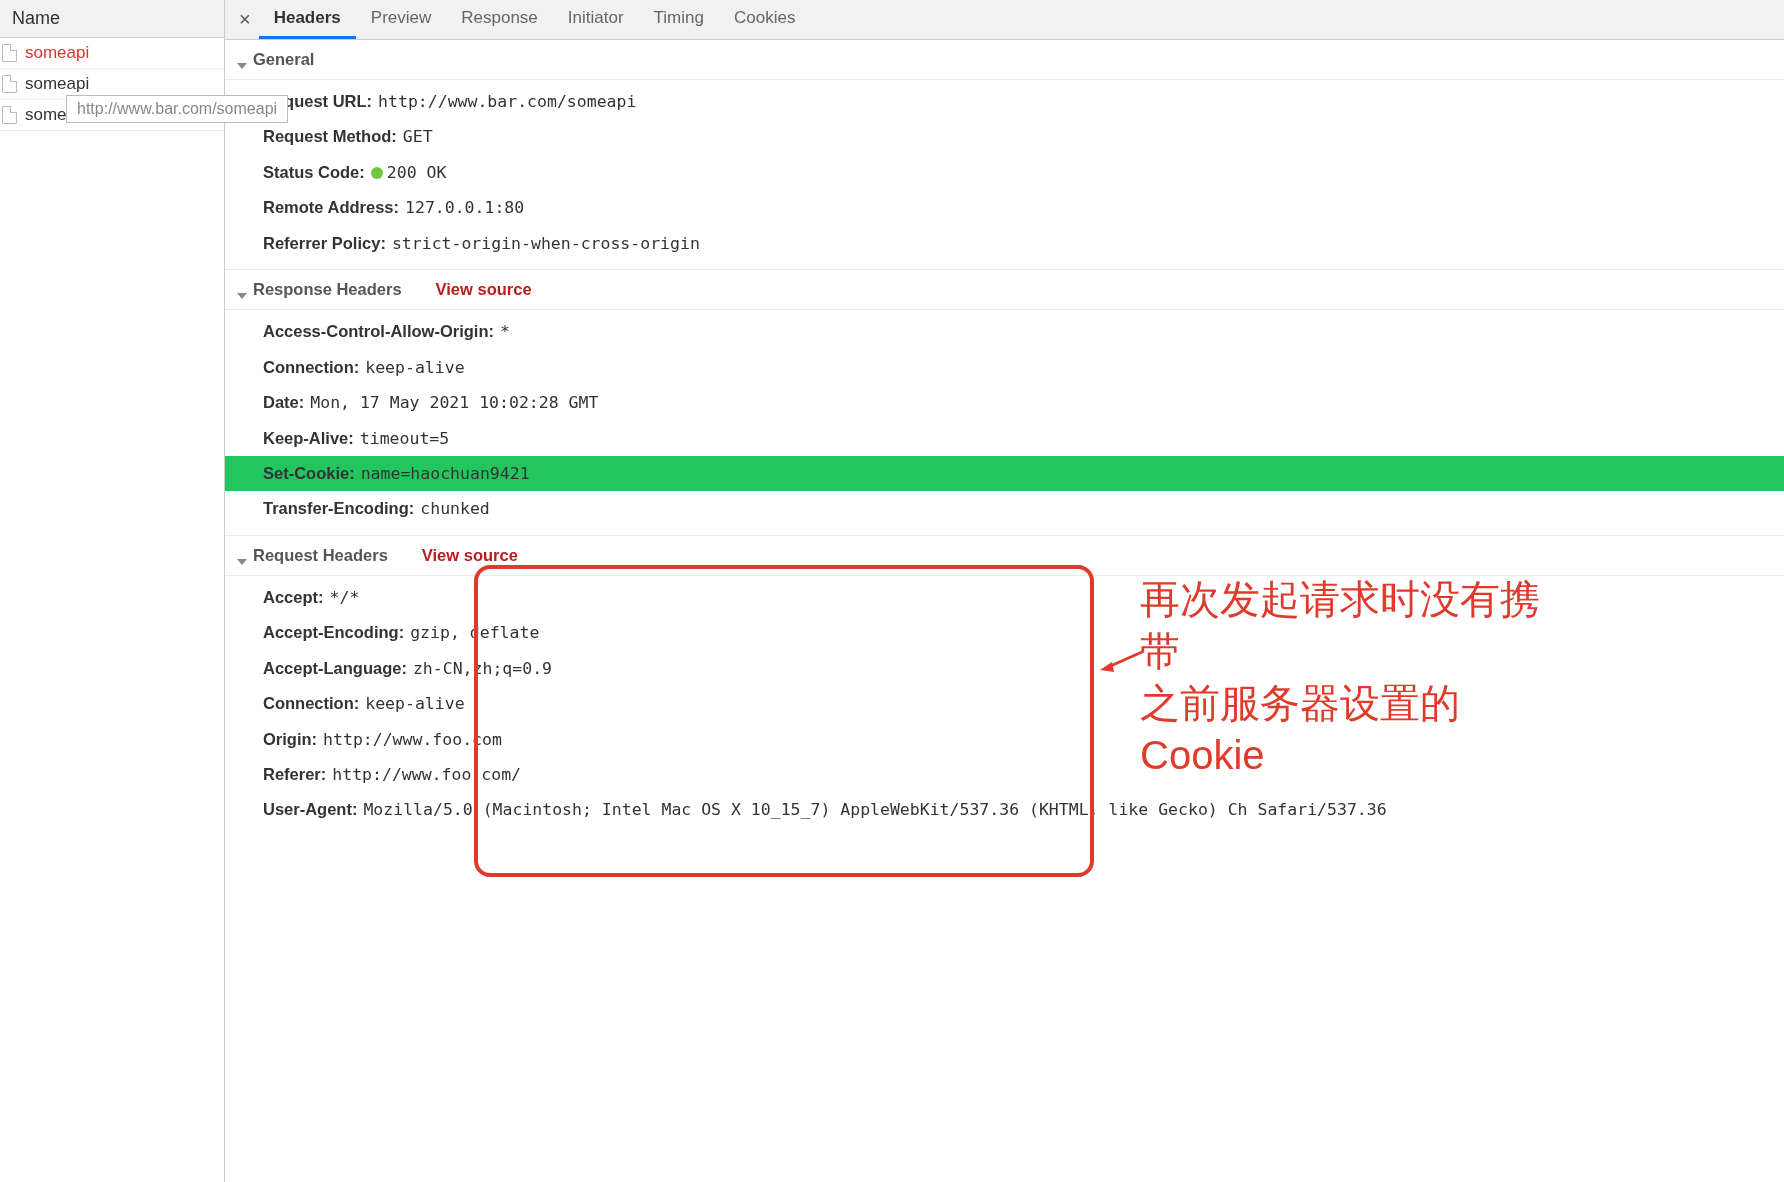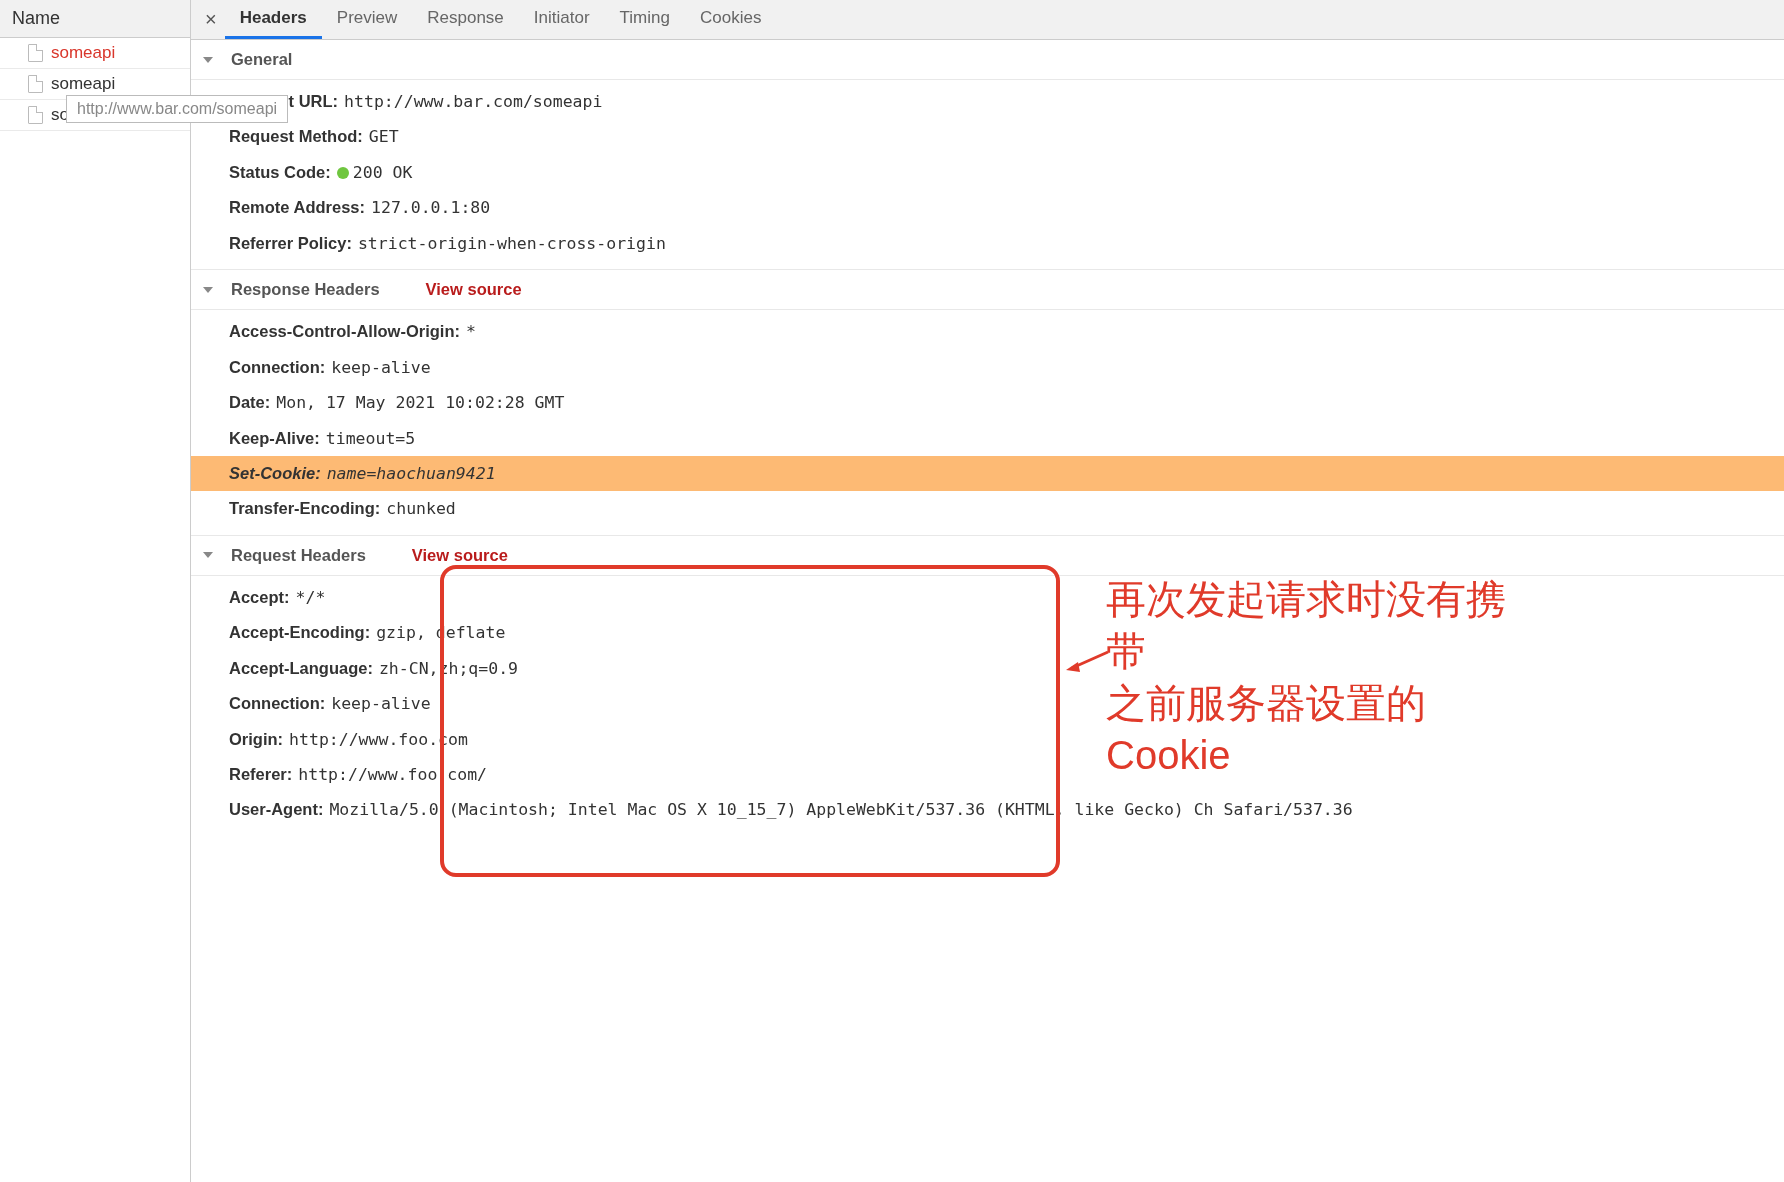--- a/index.html
+++ b/index.html
@@ -9,38 +9,38 @@
     color: #333;
     background: #fff;
     width: 1784px;
     height: 1182px;
     overflow: hidden;
   }
   .root { display: flex; height: 100%; }
 
   
   .sidebar {
-    width: 191px;
+    width: 225px;
     flex-shrink: 0;
     border-right: 1px solid #ccc;
     background: #fff;
   }
   .sidebar-header {
     background: #f1f1f1;
     border-bottom: 1px solid #ccc;
     padding: 8px 12px;
     font-size: 18px;
     color: #333;
   }
   .req-list { }
   .req-item {
     display: flex;
     align-items: center;
     gap: 8px;
-    padding: 5px 28px;
+    padding: 5px 2px;
     border-bottom: 1px solid #eaeaea;
     font-size: 17px;
     cursor: pointer;
     position: relative;
   }
   .req-item .file-icon {
     width: 15px; height: 18px;
     border: 1px solid #bbb;
     border-radius: 1px;
     position: relative;
@@ -109,22 +109,22 @@
 
   .content {
     flex: 1;
     overflow-y: auto;
     overflow-x: hidden;
     font-size: 16.5px;
     position: relative;
   }
   .section-header {
     display: flex;
-    align-items: center;
-    gap: 18px;
+    align-items: flex-end;
+    gap: 6px;
     font-weight: 700;
     color: #555;
     padding: 10px 12px;
     border-bottom: 1px solid #e8e8e8;
     border-top: 1px solid #e8e8e8;
     background: #fff;
   }
   .section-header:first-child { border-top: none; }
   .tri {
     width: 0; height: 0;
@@ -136,21 +136,21 @@
     margin-left: 28px;
     font-weight: 700;
     color: #b91c1c;
   }
   .kv-block { padding: 4px 0 8px 0; }
   .kv {
     padding: 7px 12px 7px 38px;
     line-height: 1.3;
     word-break: break-all;
   }
-  .kv.highlight { background: #fdba74; font-style: italic; }
+  .kv.highlight { background: #22c55e; }
   .kv .k { font-weight: 700; color: #333; }
   .kv .v {
     font-family: "SF Mono", "Monaco", "Menlo", Consolas, monospace;
     color: #333;
     margin-left: 6px;
     word-break: break-all;
   }
   .status-dot {
     display: inline-block;
     width: 12px; height: 12px;

